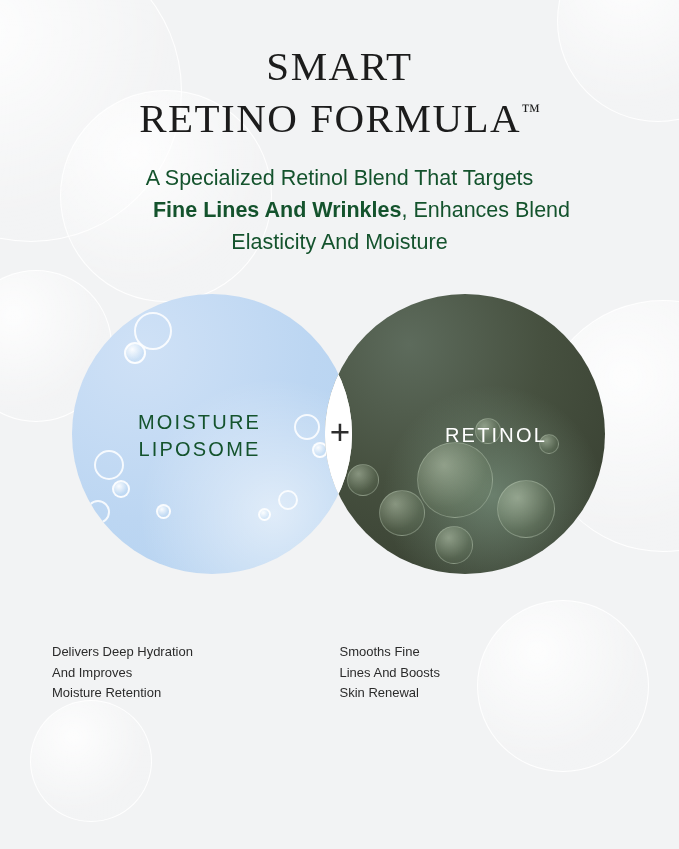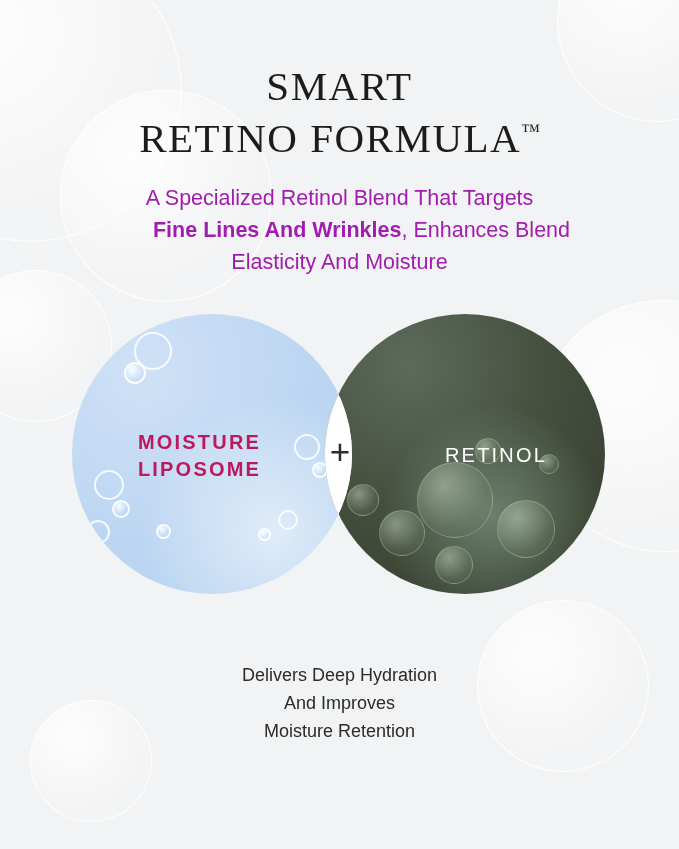--- a/index.html
+++ b/index.html
@@ -19,38 +19,38 @@
   .b2{width:210px;height:210px;left:60px;top:90px;}
   .b3{width:150px;height:150px;left:-40px;top:270px;}
   .b4{width:250px;height:250px;right:-110px;top:300px;}
   .b5{width:170px;height:170px;right:30px;top:600px;}
   .b6{width:120px;height:120px;left:30px;top:700px;}
   .b7{width:90px;height:90px;left:210px;top:330px;}
   .b8{width:200px;height:200px;right:-80px;top:-80px;}
 
   .content{position:relative;z-index:2;}
 
-  .title-block{padding-top:60px;text-align:center;}
+  .title-block{padding-top:40px;text-align:center;}
   .title-line{
     font-family:"Liberation Serif", serif;
     font-size:41px;
     letter-spacing:1.5px;
     color:#1c1c1c;
     line-height:1.28;
     font-weight:400;
   }
   .title-line sup{font-size:19px;vertical-align:super;letter-spacing:0;}
 
   .subtitle{
     margin:18px auto 0;
     width:560px;
     text-align:center;
     font-size:21.5px;
     line-height:1.48;
-    color:#a21caf;
+    color:#14532d;
     font-weight:400;
   }
   .subtitle .bold{font-weight:700;margin-left:44px;}
 
   
   .venn{
     position:relative;
     width:679px;
     height:300px;
     margin-top:26px;
@@ -106,22 +106,21 @@
   .circle-label{
     position:absolute;
     z-index:4;
     text-align:center;
     letter-spacing:2.2px;
     font-size:20px;
     line-height:1.35;
   }
   .label-left{
     left:92px;top:125px;width:215px;
-    color:#be185d;
-    font-weight:bold;
+    color:#14532d;
   }
   .label-right{
     left:396px;top:138px;width:200px;
     color:#ffffff;
   }
   .plus{
     position:absolute;
     z-index:5;
     left:320px;top:128px;
     width:40px;text-align:center;
@@ -131,22 +130,22 @@
     font-family:"Liberation Sans", sans-serif;
   }
 
   .captions{
     display:flex;
     margin-top:58px;
     padding:0 52px;
   }
   .caption{
     flex:1;
-    text-align:center;
-    font-size:18px;
+    text-align:left;
+    font-size:13px;
     line-height:1.55;
     color:#2b2b2b;
     white-space:pre-line;
   }
 </style>
 </head>
 <body>
 
 <div class="bg-bubbles">
   <div class="bg-bubble b1"></div>
@@ -201,15 +200,18 @@
     <div class="circle-label label-left" style="white-space:pre-line;">MOISTURE
 LIPOSOME</div>
     <div class="plus">+</div>
     <div class="circle-label label-right">RETINOL</div>
   </div>
 
   <div class="captions">
     <div class="caption">Delivers Deep Hydration
 And Improves
 Moisture Retention</div>
+    <div class="caption">Smooths Fine
+Lines And Boosts
+Skin Renewal</div>
   </div>
 
 </div>
 
 </body></html>

